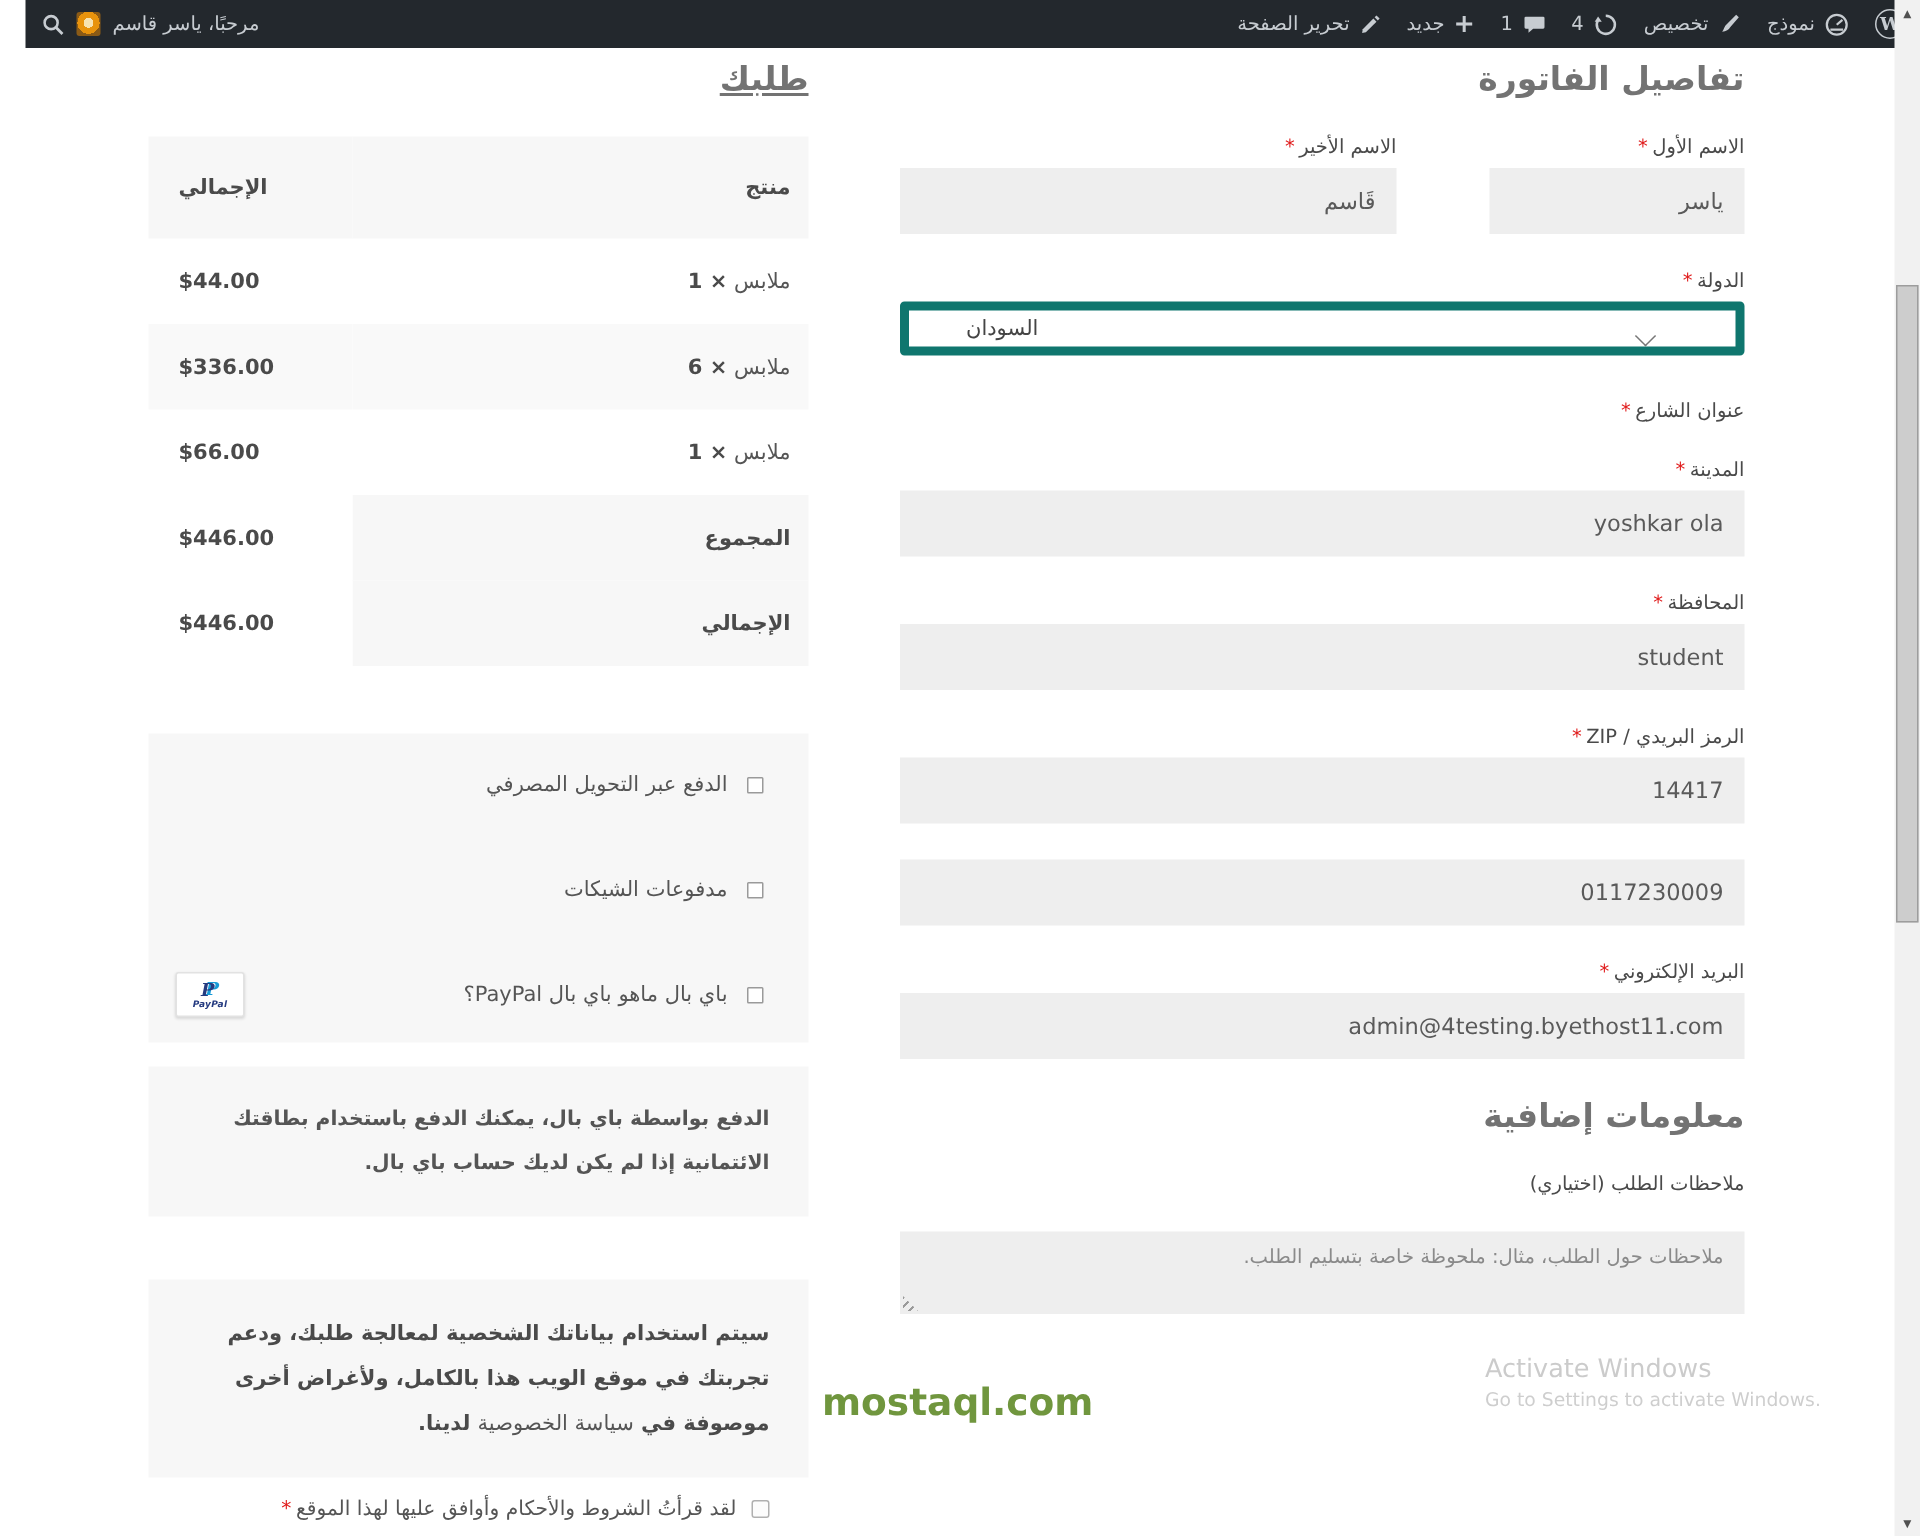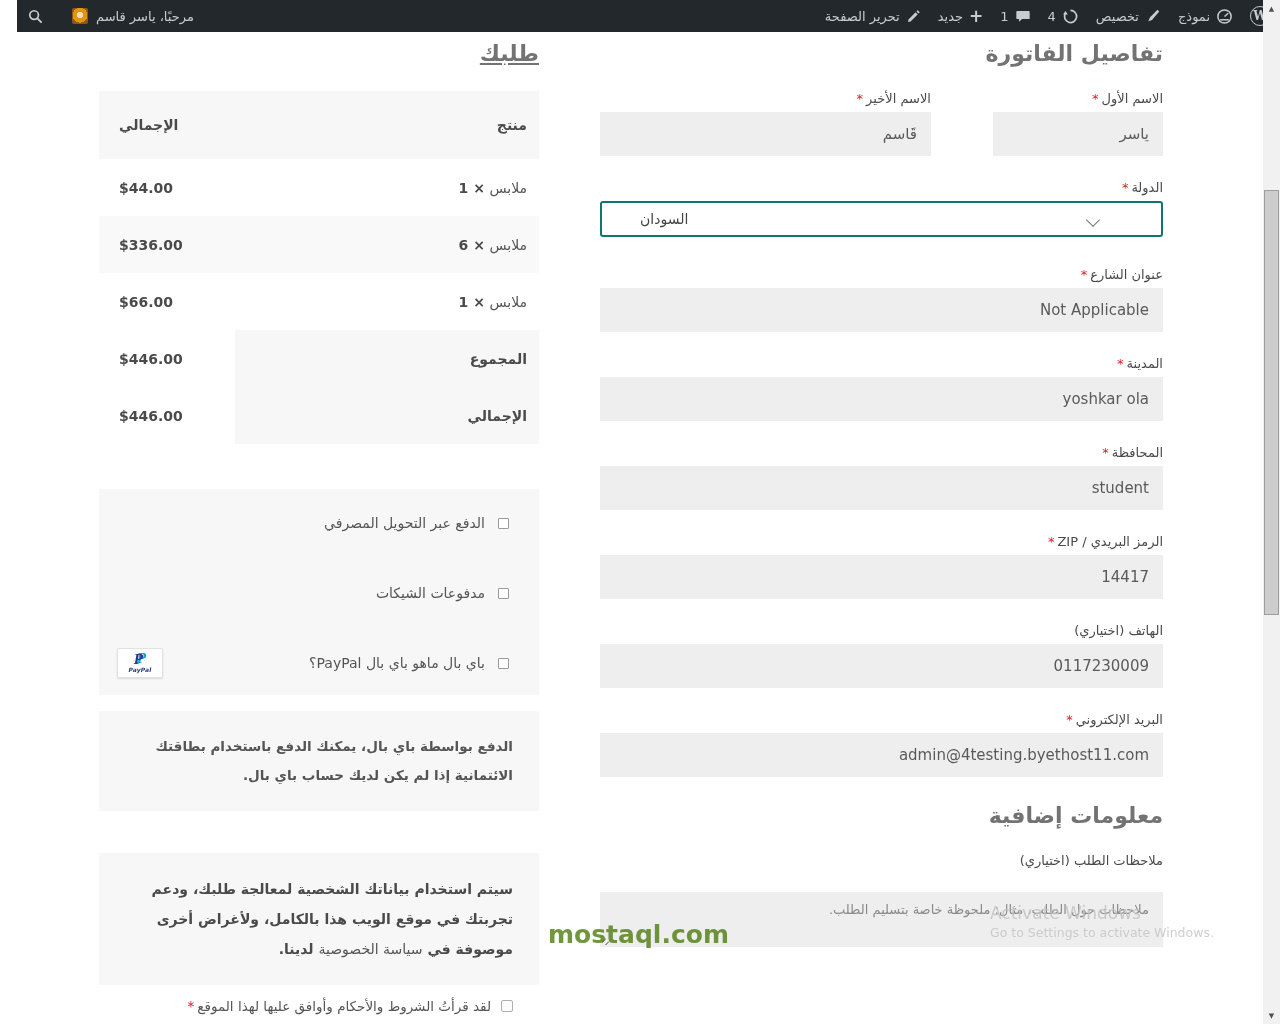--- a/index.html
+++ b/index.html
@@ -49,21 +49,21 @@
   .text-input {
     width:100%; height:44px; background:#eeeeee; border:none; outline:none;
     font-family:inherit; font-size:15px; color:#5a5a5a;
     direction:ltr; text-align:right; padding:0 14px;
   }
   .name-row { display:flex; gap:62px; margin-bottom:24px; }
   .fn-box { width:188px; } .ln-box { width:366px; }
 
   .select-box {
     position:relative; width:100%; height:36px; background:#fff;
-    border:2px solid #0f766e; border-radius:3px; cursor:pointer; margin-bottom:30px;
+    border:6px solid #0f766e; border-radius:3px; cursor:pointer; margin-bottom:30px;
   }
   .select-value { position:absolute; left:38px; top:50%; transform:translateY(-50%); font-size:14px; color:#444; }
   .chevron-down {
     position:absolute; left:486px; top:12px; width:10px; height:10px;
     border-left:1.6px solid #777; border-bottom:1.6px solid #777;
     transform:rotate(-45deg);
   }
 
   .addl-h { margin-top:50px; margin-bottom:18px; }
   .notes-label { margin-bottom:24px; }
@@ -199,21 +199,21 @@
       <span>
         <svg width="15" height="15" viewBox="0 0 18 18">
           <path d="M3 12.5 L11.5 4 L14 6.5 L5.5 15 L2.5 15.5 Z" fill="#c7ccd1"></path>
           <path d="M12.5 3 L14 1.5 L16.5 4 L15 5.5 Z" fill="#c7ccd1"></path>
         </svg>
       </span>
       <span>تحرير الصفحة</span>
     </div>
   </div>
 
-  <div class="ab-group" style="gap:28px;">
+  <div class="ab-group" style="gap:7px;">
     <div class="ab-item" style="gap:8px;">
       <span>مرحبًا، ياسر قاسم</span>
       <span class="avatar"></span>
     </div>
     <div class="ab-item">
       <span>
         <svg width="17" height="17" viewBox="0 0 18 18">
           <circle cx="7.5" cy="7.5" r="4.6" fill="none" stroke="#c7ccd1" stroke-width="1.8"></circle>
           <line x1="11" y1="11" x2="15.5" y2="15.5" stroke="#c7ccd1" stroke-width="2"></line>
         </svg>
@@ -253,21 +253,20 @@
     <div class="select-box">
       <span class="select-value">السودان</span>
       <span class="chevron-down"></span>
     </div>
   </div>
 
   <div class="form-row">
     <span class="field-label">
       <span>عنوان الشارع</span><span class="req">*</span>
     </span>
-    <input class="text-input" type="text" value="Not Applicable" style="">
   </div>
 
   <div class="form-row">
     <span class="field-label">
       <span>المدينة</span><span class="req">*</span>
     </span>
     <input class="text-input" type="text" value="yoshkar ola" style="">
   </div>
 
   <div class="form-row">
@@ -278,23 +277,20 @@
   </div>
 
   <div class="form-row">
     <span class="field-label">
       <span>الرمز البريدي / ZIP</span><span class="req">*</span>
     </span>
     <input class="text-input" type="text" value="14417" style="">
   </div>
 
   <div class="form-row">
-    <span class="field-label">
-      <span>الهاتف (اختياري)</span>
-    </span>
     <input class="text-input" type="text" value="0117230009" style="">
   </div>
 
   <div class="form-row">
     <span class="field-label">
       <span>البريد الإلكتروني</span><span class="req">*</span>
     </span>
     <input class="text-input" type="text" value="admin@4testing.byethost11.com" style="">
   </div>
 

